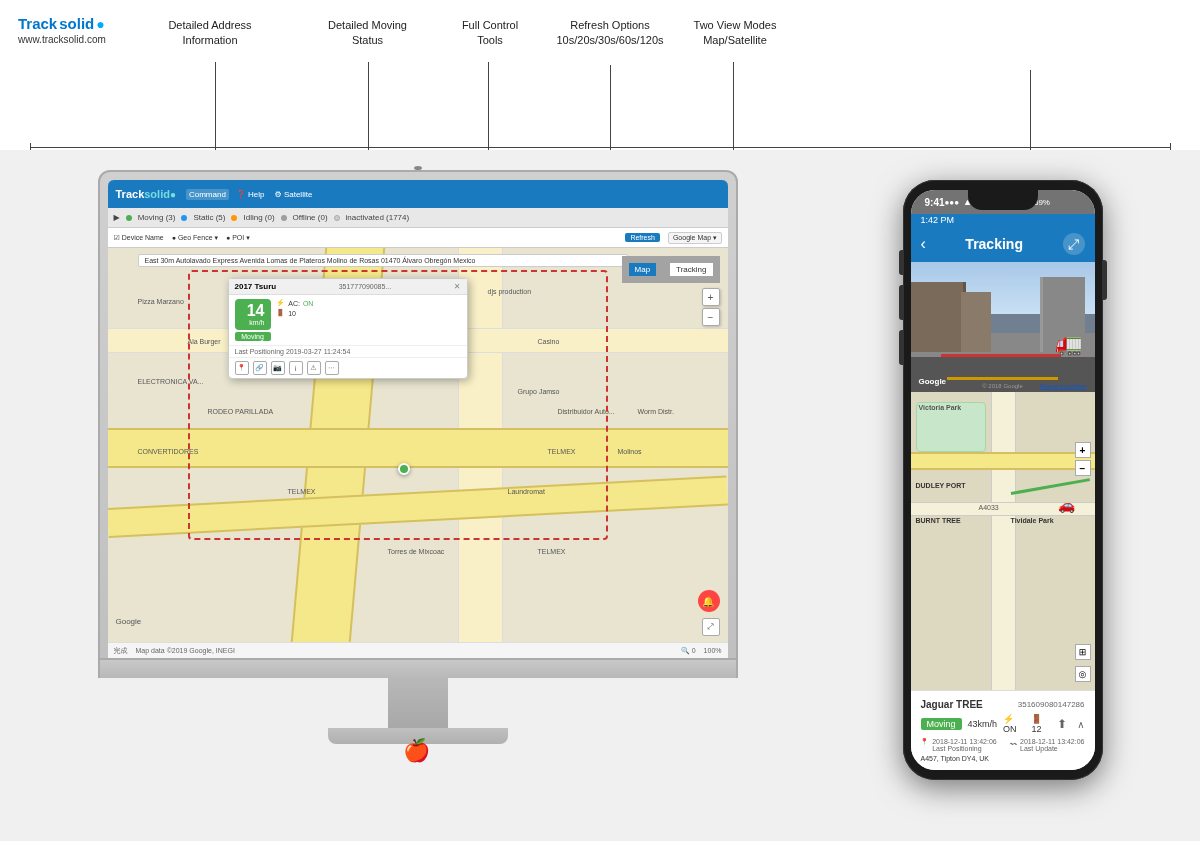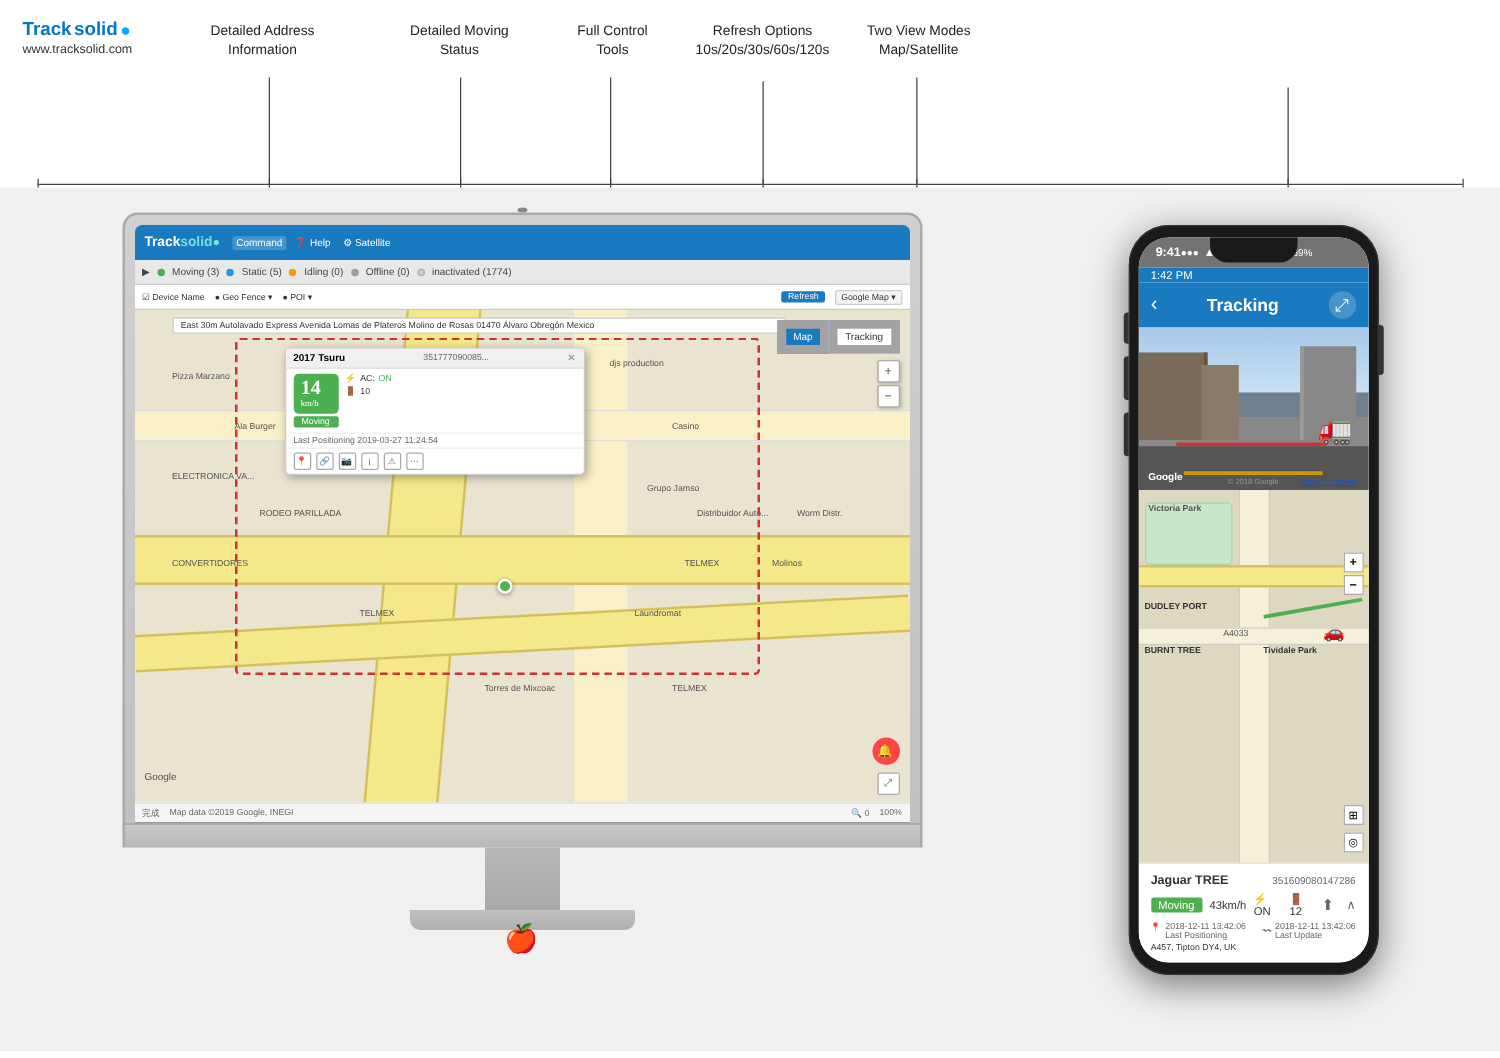--- a/index.html
+++ b/index.html
@@ -215,23 +215,22 @@
       display: flex;
       align-items: flex-start;
       gap: 6px;
     }
 
     .speed-badge {
       background: #4CAF50;
       color: white;
       border-radius: 4px;
       padding: 4px 6px;
-      text-align: left;
+      text-align: right;
       min-width: 36px;
-      font-family: Liberation Serif, serif;
     }
 
     .speed-number {
       font-size: 16px;
       font-weight: bold;
       line-height: 1;
     }
 
     .speed-unit {
       font-size: 7px;

